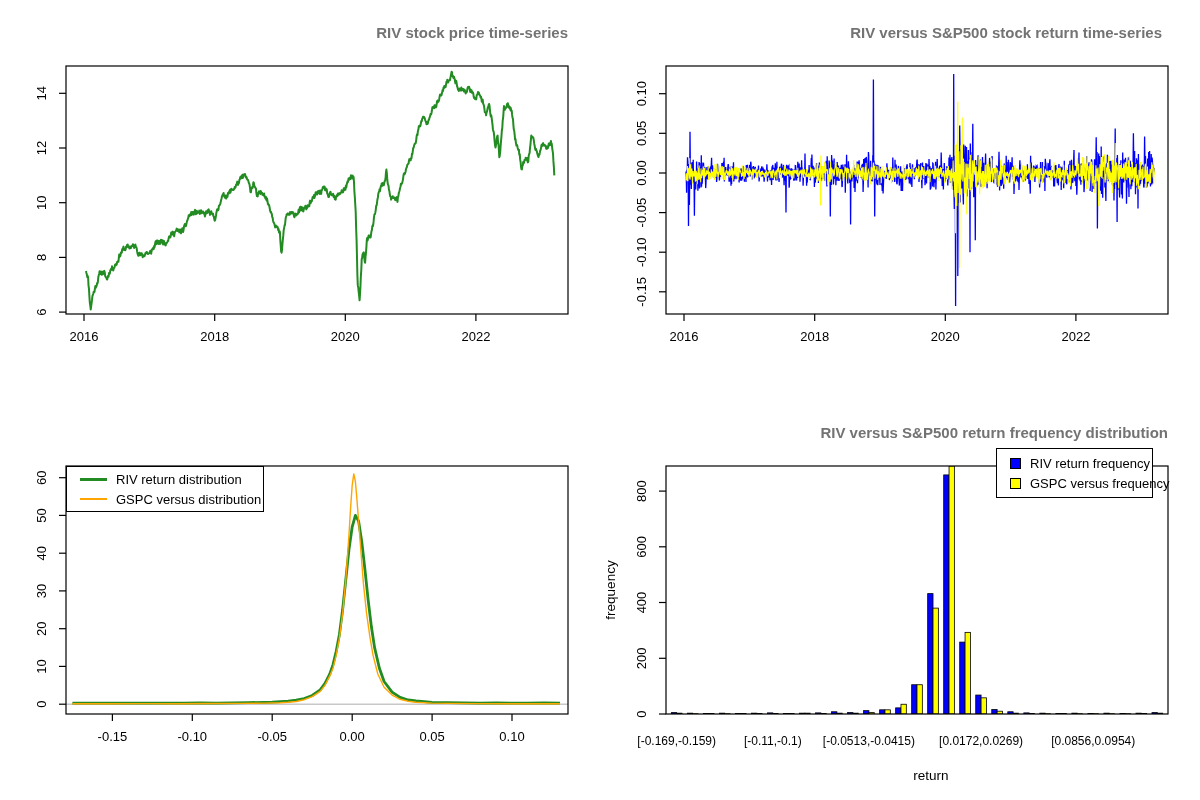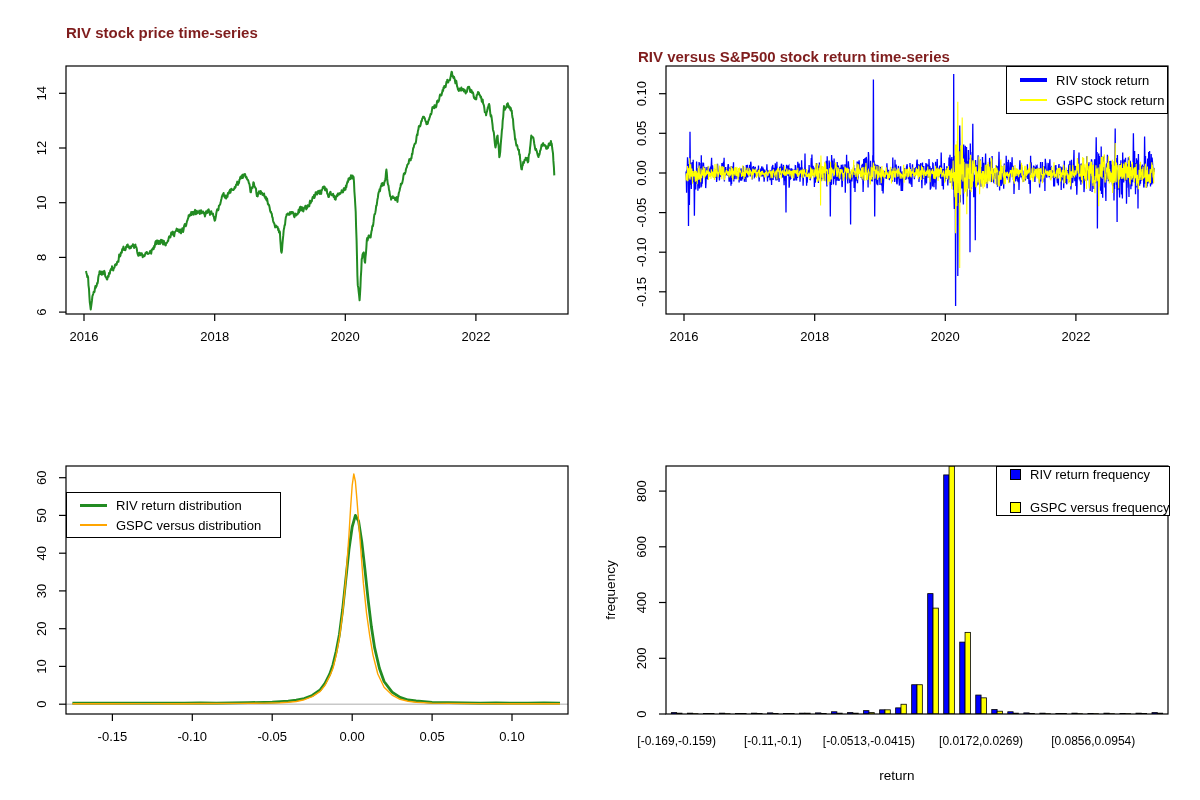--- a/index.html
+++ b/index.html
@@ -1,17 +1,17 @@
 <!DOCTYPE html>
 <html><head>
 <meta charset="utf-8">
 <style>
   html,body{margin:0;padding:0;background:#ffffff;font-family:"Liberation Sans",sans-serif;}
   .figure{position:relative;width:1200px;height:800px;background:#ffffff;overflow:hidden;}
-  .ptitle{position:absolute;font-weight:bold;font-size:15px;color:#7f1d1d;text-align:left;white-space:nowrap;}
+  .ptitle{position:absolute;font-weight:bold;font-size:15px;color:#737373;text-align:right;white-space:nowrap;}
   .legend{position:absolute;border:1.3px solid #000;background:#fff;display:flex;flex-direction:column;justify-content:center;gap:5px;box-sizing:border-box;}
   .lrow{display:flex;align-items:center;gap:9px;padding-left:13px;font-size:13px;color:#000;line-height:15px;white-space:nowrap;}
   .sw-line{width:27px;display:inline-block;flex:0 0 27px;}
   .sw-box{width:11px;height:11px;flex:0 0 11px;display:inline-block;border:1.2px solid #000;box-sizing:border-box;}
   .axlab{position:absolute;font-size:13.5px;color:#000;white-space:nowrap;}
   .tl{font:13px "Liberation Sans",sans-serif;fill:#000;}
   .tlb{font:12px "Liberation Sans",sans-serif;fill:#000;}
   .tk{stroke:#000;stroke-width:1.2;}
 </style>
 </head>
@@ -203,51 +203,42 @@
         <rect x="666" y="466" width="502" height="248" fill="none" stroke="#000" stroke-width="1.2"></rect>
         <text class="tlb" x="676.7" y="745" text-anchor="middle">[-0.169,-0.159)</text>
         <text class="tlb" x="772.8" y="745" text-anchor="middle">[-0.11,-0.1)</text>
         <text class="tlb" x="868.9" y="745" text-anchor="middle">[-0.0513,-0.0415)</text>
         <text class="tlb" x="981.1" y="745" text-anchor="middle">[0.0172,0.0269)</text>
         <text class="tlb" x="1093.2" y="745" text-anchor="middle">[0.0856,0.0954)</text>
       </g>
     </svg>
 
   <div class="ptitle" style="left:66px;top:24px;width:502px;">RIV stock price time-series</div>
-  <div class="ptitle" style="left:638px;top:24px;width:502px;margin-top:24px;">RIV versus S&amp;P500 stock return time-series</div>
-
-  <div class="legend" style="left:1006px;top:66px;width:162px;height:48px;">
-    <div class="lrow">
-      <span class="sw-line" style="background:#0000FF;height:4px;"></span>
-      <span>RIV stock return</span>
-    </div>
-    <div class="lrow">
-      <span class="sw-line" style="background:#FFFF00;height:2px;"></span>
-      <span>GSPC stock return</span>
-    </div>
-  </div>
-
-  <div class="legend" style="left:66px;top:492px;width:215px;height:46px;">
+  <div class="ptitle" style="left:660px;top:24px;width:502px;">RIV versus S&amp;P500 stock return time-series</div>
+  <div class="ptitle" style="left:666px;top:424px;width:502px;">RIV versus S&amp;P500 return frequency distribution</div>
+
+
+  <div class="legend" style="left:66px;top:466px;width:198px;height:46px;">
     <div class="lrow">
       <span class="sw-line" style="background:#228B22;height:3px;"></span>
       <span>RIV return distribution</span>
     </div>
     <div class="lrow">
       <span class="sw-line" style="background:#FFA500;height:2px;"></span>
       <span>GSPC versus distribution</span>
     </div>
   </div>
 
-  <div class="legend" style="left:996px;top:466px;width:174px;height:50px;justify-content:space-between;">
+  <div class="legend" style="left:996px;top:448px;width:157px;height:50px;">
     <div class="lrow">
       <span class="sw-box" style="background:#0000FF;"></span>
       <span>RIV return frequency</span>
     </div>
     <div class="lrow">
       <span class="sw-box" style="background:#FFFF00;"></span>
       <span>GSPC versus frequency</span>
     </div>
   </div>
 
   <div class="axlab" style="left:610px;top:590px;transform:translate(-50%,-50%) rotate(-90deg);">frequency</div>
-  <div class="axlab" style="left:646px;top:768px;width:502px;text-align:center;">return</div>
+  <div class="axlab" style="left:680px;top:768px;width:502px;text-align:center;">return</div>
 
 </div>
 
 </body></html>

